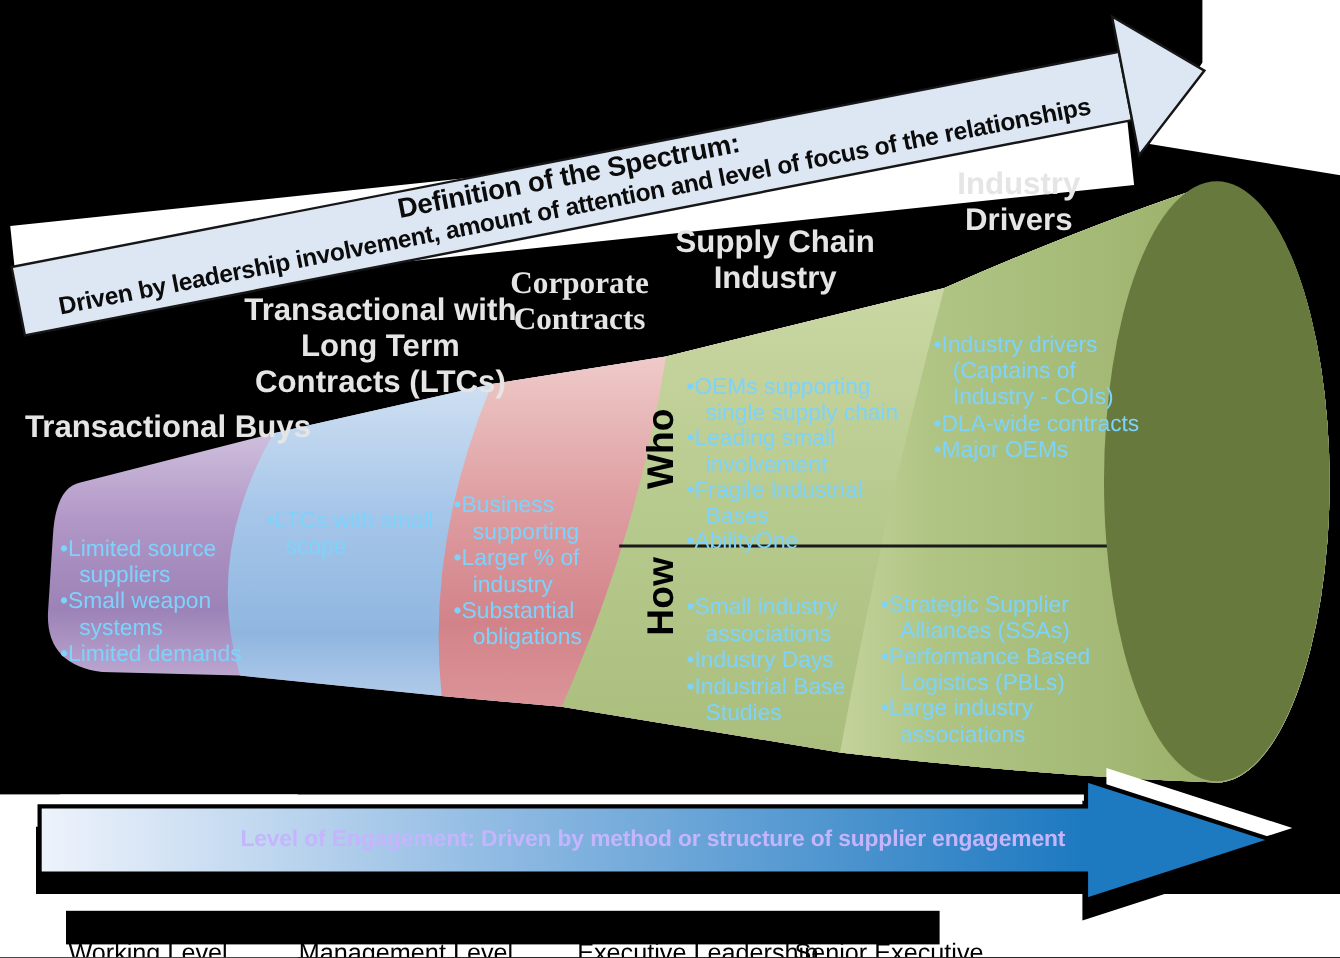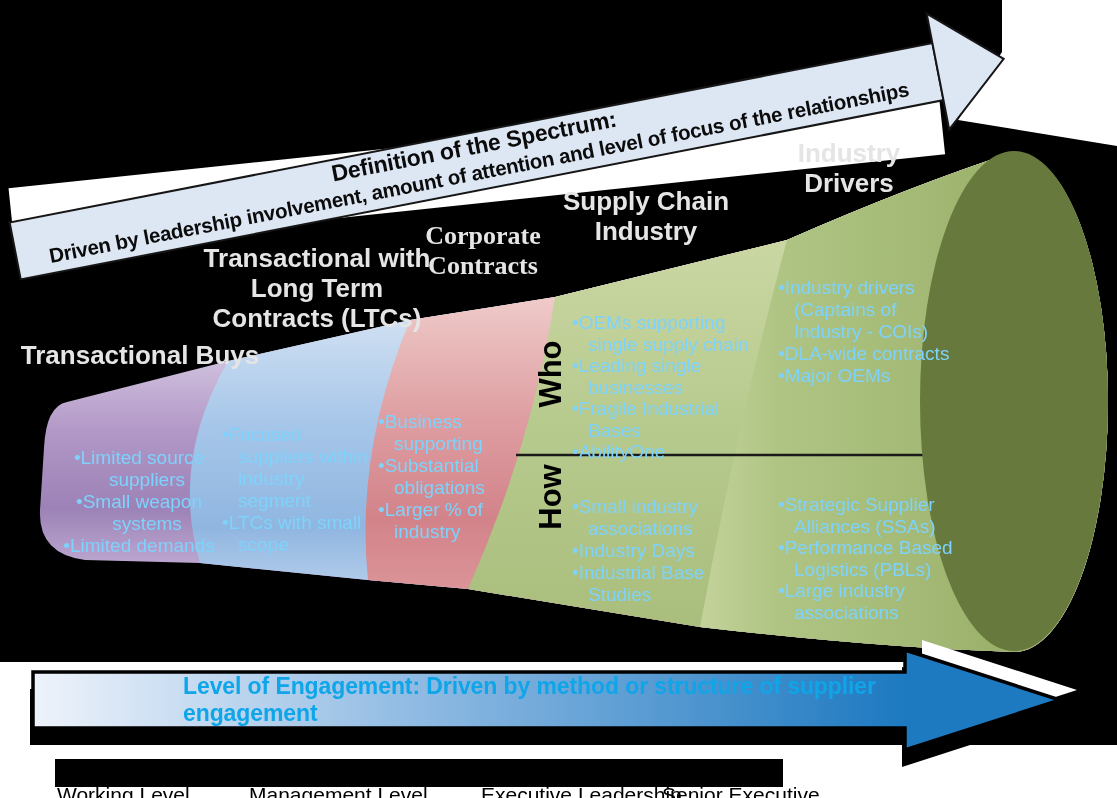--- a/index.html
+++ b/index.html
@@ -26,40 +26,40 @@
   .h1 { left:192px; top:243px; width:250px; }
   .h2 { left:383px; top:221px; width:200px;font-family:Liberation Serif, serif; }
   .h3 { left:541px; top:186px; width:210px; }
   .h4 { left:764px; top:138px; width:170px; }
 
   
   .blk { position:absolute; z-index:2; list-style:none; font-size:19px;
          line-height:22px; color:#7dd3fc;margin-top:30px; }
   .blk li { padding-left:16px; text-indent:-16px; }
   .blk li::before { content:"\2022 "; }
-  .b0    { left:50px;  top:417px; width:178px;text-align:center; }
+  .b0    { left:50px;  top:417px; width:178px; }
   .b1    { left:222px; top:394px; width:158px; }
   .b2    { left:378px; top:381px; width:142px; }
   .g1who { left:572px; top:282px; width:178px; line-height:21.5px; }
   .g1how { left:572px; top:466px; width:178px; }
   .g2who { left:778px; top:247px; width:175px; }
-  .g2how { left:778px; top:464px; width:192px; line-height:21.5px; }
+  .g2how { left:734px; top:464px; width:192px; line-height:21.5px; }
 
   
   .rot { position:absolute; z-index:2; width:120px; height:40px; line-height:40px;
          text-align:center; font-weight:bold; font-size:31px; color:#000;
          transform:rotate(-90deg); }
   .who { left:491px; top:354px; }
   .how { left:491px; top:477px; }
 
   
   .bottom-arrow-text {
     position:absolute; z-index:2; left:33px; top:672px; width:872px; height:56px;
     display:flex; align-items:center; justify-content:center; padding-left:150px;
-    font-weight:bold; font-size:23px; color:#0ea5e9; letter-spacing:-0.1px;
+    font-weight:bold; font-size:19px; color:#c4b5fd; letter-spacing:-0.1px;
   }
 
   
   .lvl { position:absolute; z-index:4; top:745px; font-weight:normal; font-size:21px; color:#000; white-space:nowrap;margin-top:38px; }
   .lv0 { left:57px; }  .lv1 { left:249px; } .lv2 { left:481px; } .lv3 { left:662px; }
 
   
   .cover { position:absolute; z-index:5; left:55px; top:759px; width:728px; height:28px; background:#000; }
 </style>
 </head>
@@ -151,31 +151,30 @@
   <div class="seg-h h2">Corporate Contracts</div>
   <div class="seg-h h3">Supply Chain Industry</div>
   <div class="seg-h h4">Industry Drivers</div>
 
   <ul class="blk b0">
       <li>Limited source suppliers</li>
       <li>Small weapon systems</li>
       <li>Limited demands</li>
     </ul>
   <ul class="blk b1">
-      <li>Focused suppliers within industry segment</li>
       <li>LTCs with small scope</li>
     </ul>
   <ul class="blk b2">
       <li>Business supporting</li>
+      <li>Larger % of industry</li>
       <li>Substantial obligations</li>
-      <li>Larger % of industry</li>
     </ul>
   <ul class="blk g1who">
       <li>OEMs supporting single supply chain</li>
-      <li>Leading single businesses</li>
+      <li>Leading small involvement</li>
       <li>Fragile Industrial Bases</li>
       <li>AbilityOne</li>
     </ul>
   <ul class="blk g1how">
       <li>Small industry associations</li>
       <li>Industry Days</li>
       <li>Industrial Base Studies</li>
     </ul>
   <ul class="blk g2who">
       <li>Industry drivers (Captains of Industry - COIs)</li>

